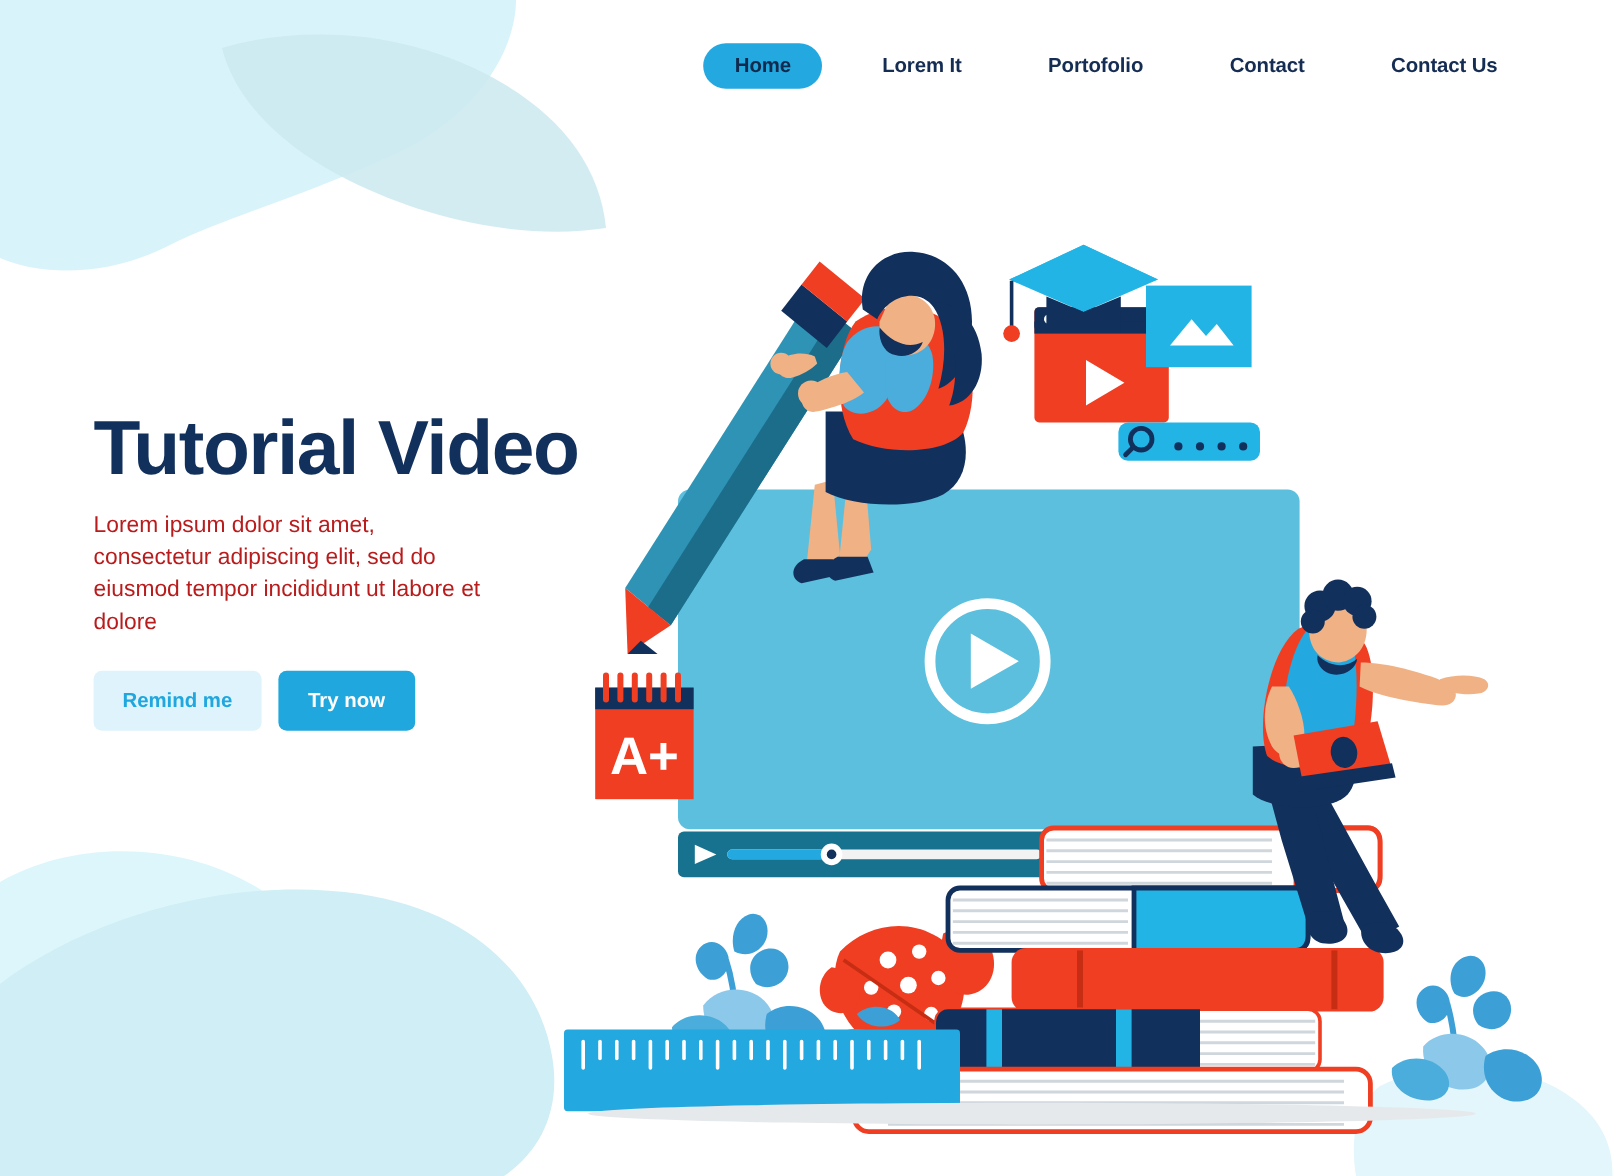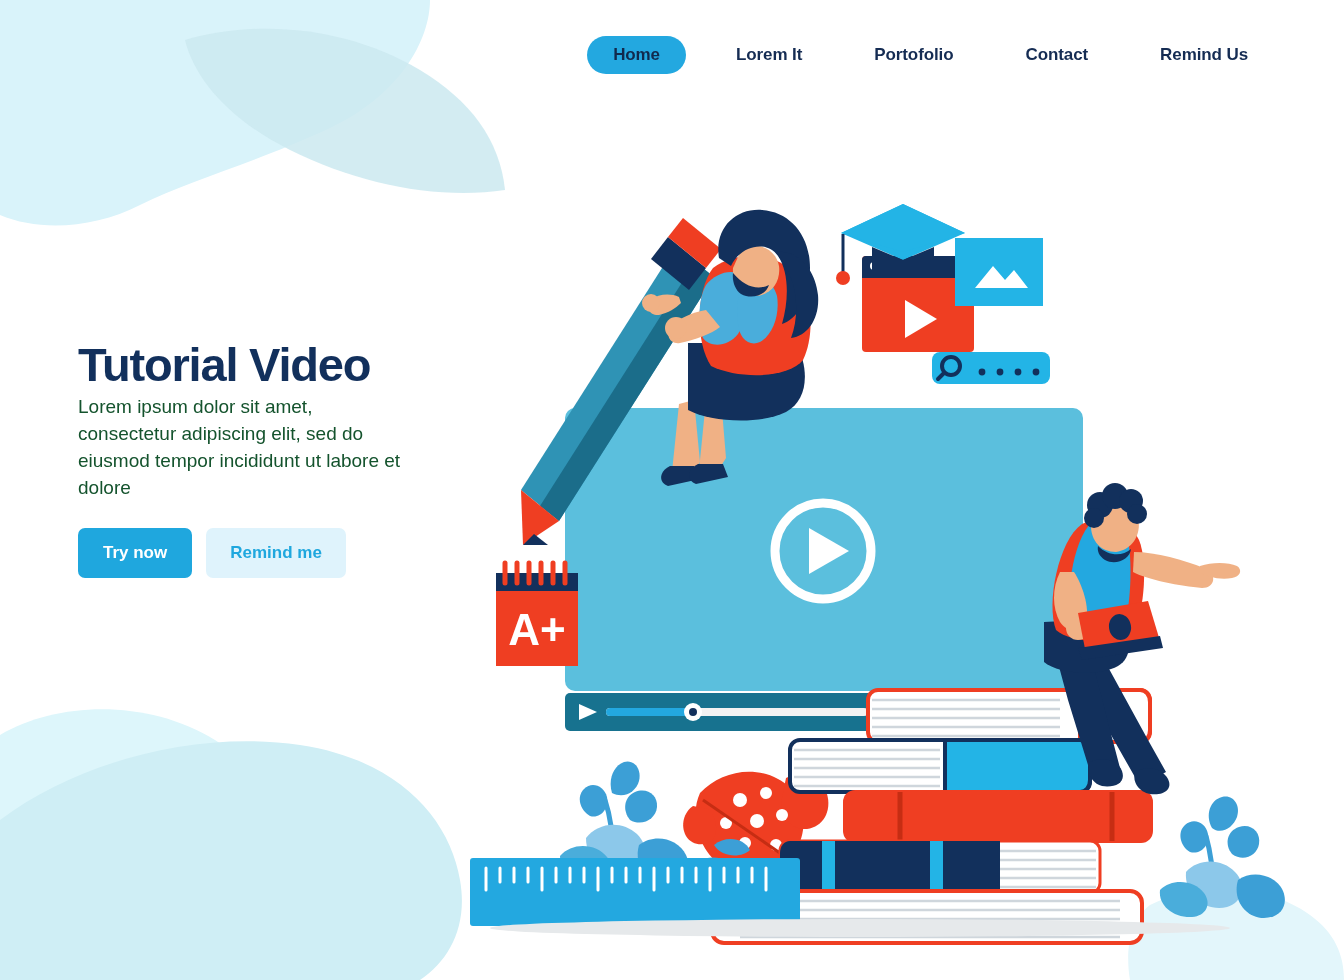--- a/index.html
+++ b/index.html
@@ -59,31 +59,31 @@
 
   
   .hero {
     position: absolute;
     left: 78px;
     top: 340px;
     width: 420px;
     z-index: 30;
   }
   .hero-title {
-    font-size: 47px;
+    font-size: 64px;
     font-weight: 800;
     color: #12305c;
     letter-spacing: -1.2px;
     line-height: 1.05;
-    margin-bottom: 5px;
+    margin-bottom: 18px;
   }
   .hero-desc {
     font-size: 19px;
     line-height: 1.42;
-    color: #14532d;
+    color: #b91c1c;
     font-weight: 400;
     width: 330px;
     margin-bottom: 26px;
   }
   .hero-actions { display: flex; gap: 14px; align-items: center; }
   .btn {
     border: none;
     border-radius: 7px;
     font-size: 17px;
     font-weight: 700;
@@ -128,30 +128,30 @@
       <path d="M1150,905 C1200,880 1270,885 1310,915 C1335,933 1344,955 1344,980 L1130,980 C1125,950 1130,920 1150,905 Z" fill="#e3f6fb"></path>
     </svg>
   </div>
 
   <nav class="navbar">
     <div class="nav-list">
       <a class="nav-item active">Home</a>
       <a class="nav-item">Lorem It</a>
       <a class="nav-item">Portofolio</a>
       <a class="nav-item">Contact</a>
-      <a class="nav-item">Remind Us</a>
+      <a class="nav-item">Contact Us</a>
     </div>
   </nav>
 
   <section class="hero">
     <h1 class="hero-title">Tutorial Video</h1>
     <p class="hero-desc">Lorem ipsum dolor sit amet, consectetur adipiscing elit, sed do eiusmod tempor incididunt ut labore et dolore</p>
     <div class="hero-actions">
+      <button class="btn btn-secondary">Remind me</button>
       <button class="btn btn-primary">Try now</button>
-      <button class="btn btn-secondary">Remind me</button>
     </div>
   </section>
 
   <div class="stage">
     <svg width="1344" height="980" viewBox="0 0 1344 980" xmlns="http://www.w3.org/2000/svg">
 
       <g>
         <rect x="862" y="256" width="112" height="96" rx="4" fill="#ef3e22"></rect>
         <rect x="862" y="256" width="112" height="20" rx="4" fill="#12305c"></rect>
         <rect x="862" y="268" width="112" height="10" fill="#12305c"></rect>

